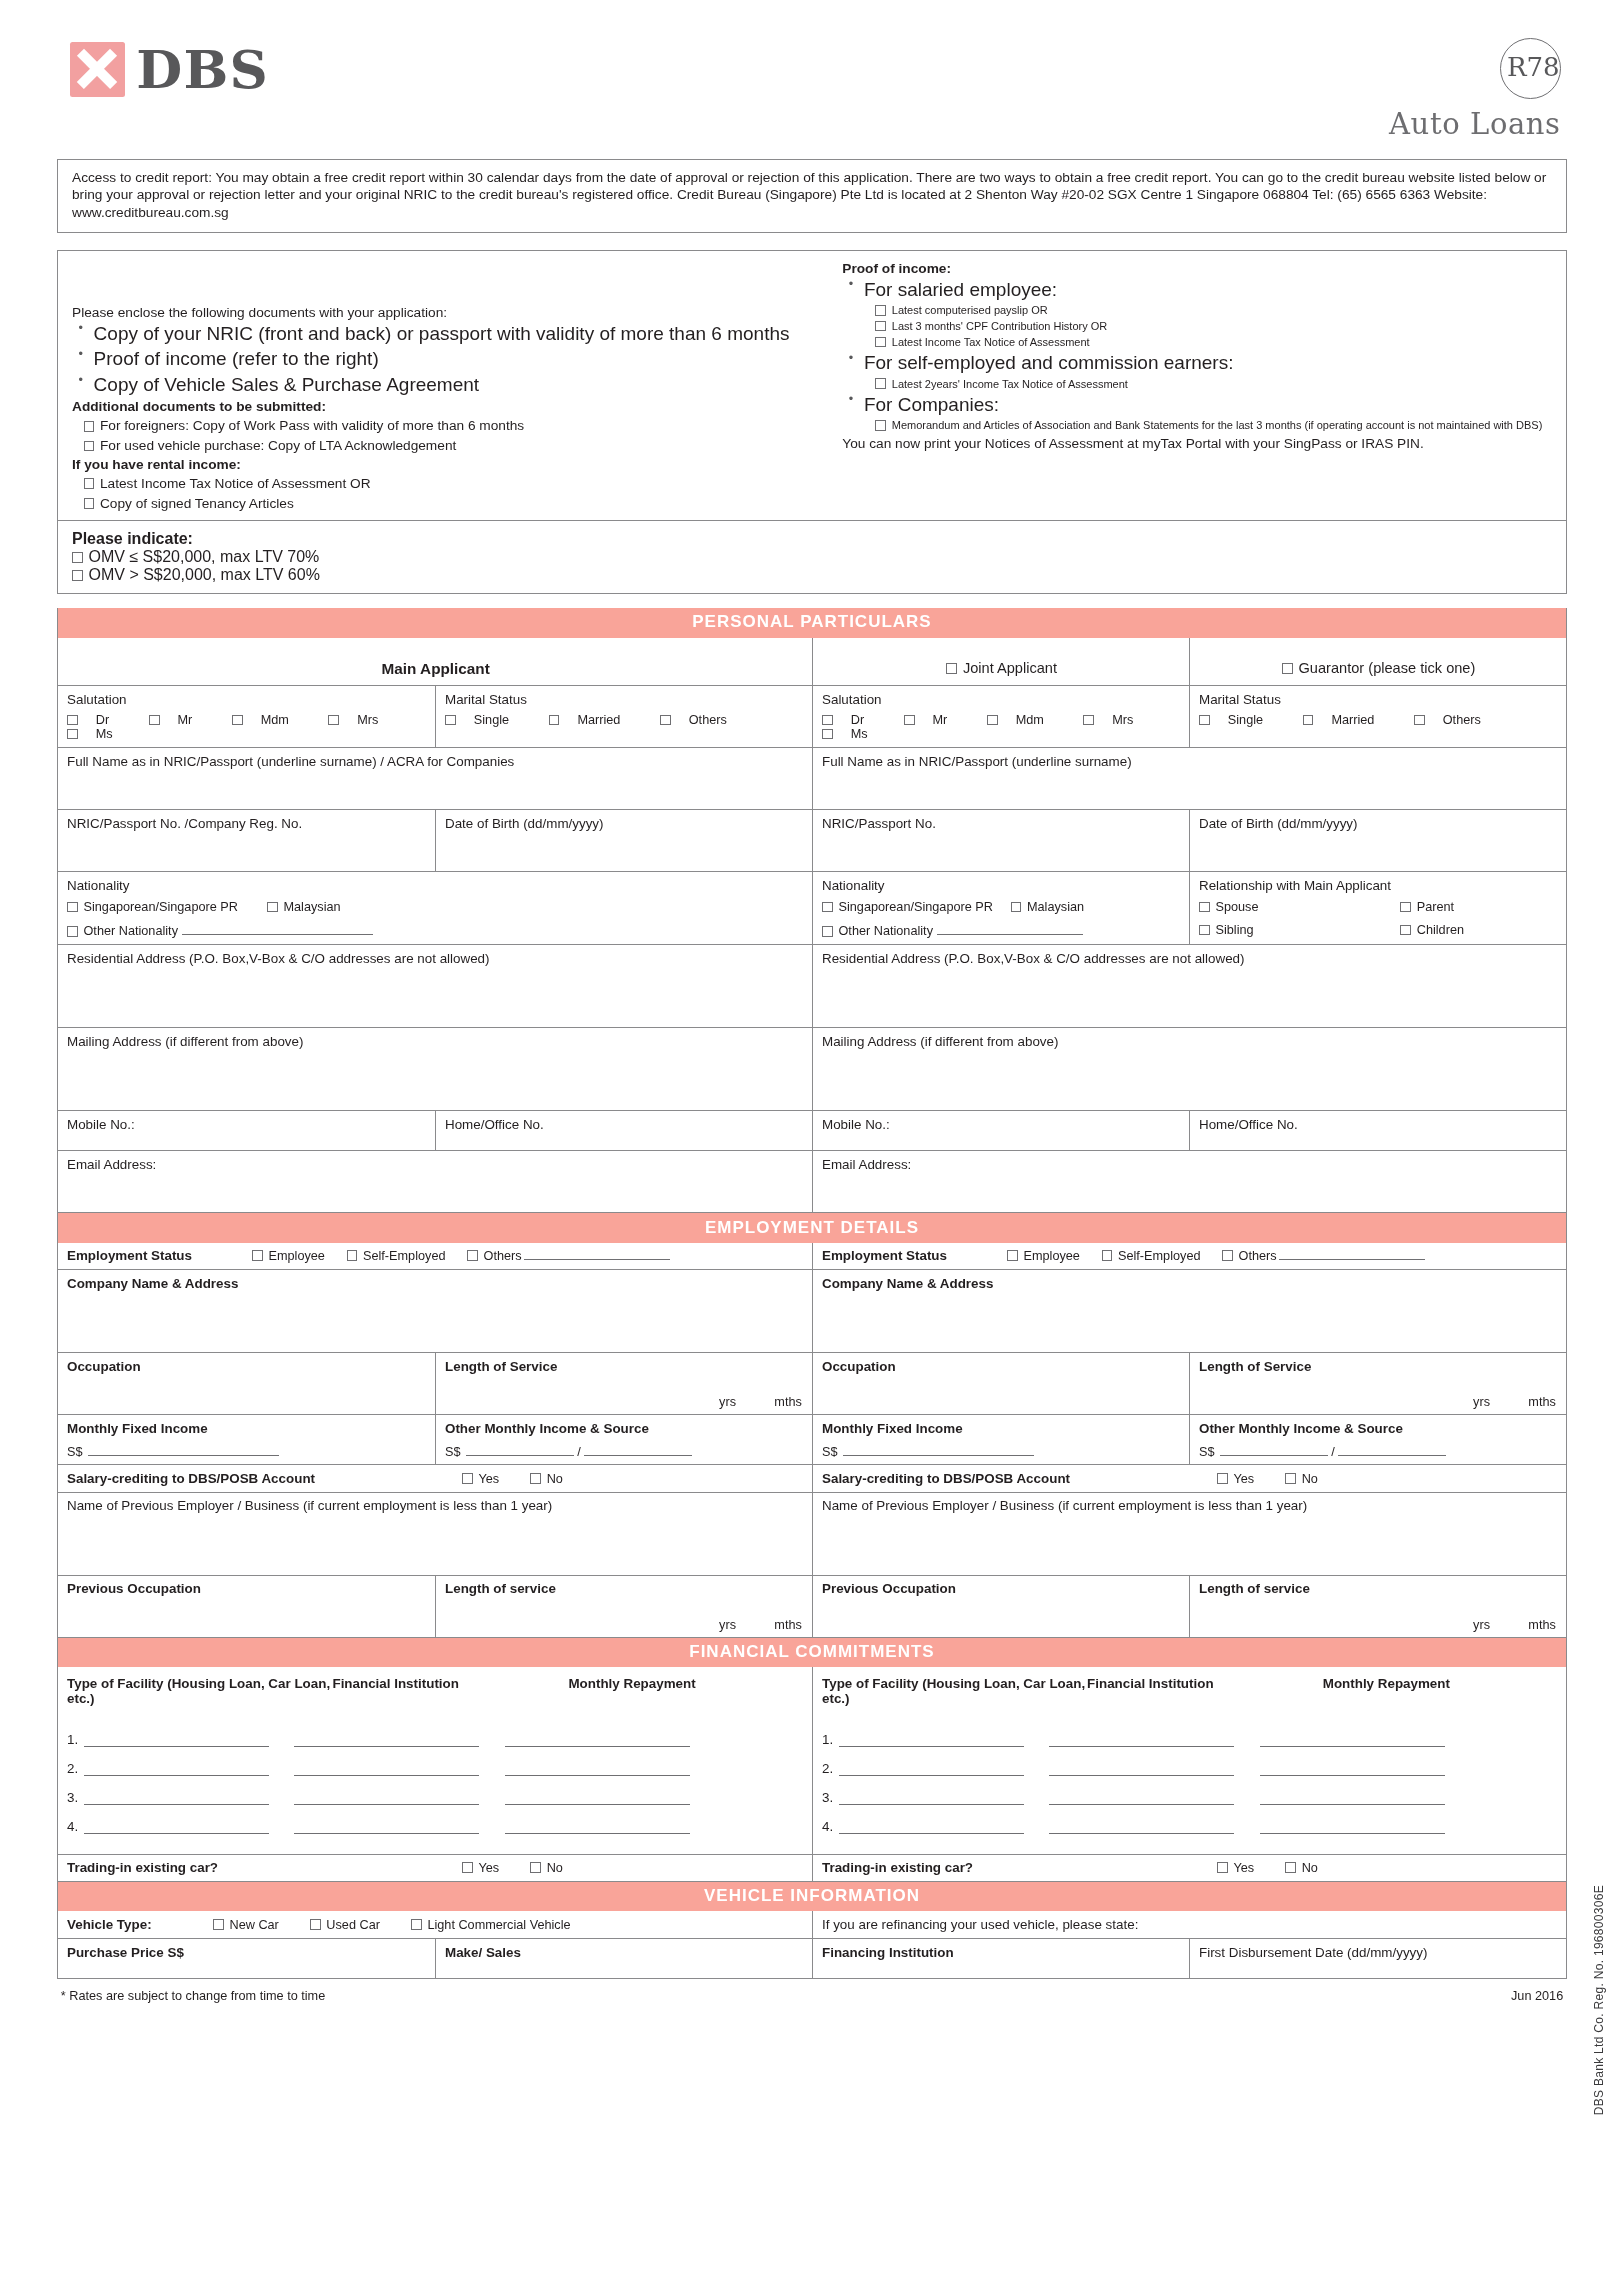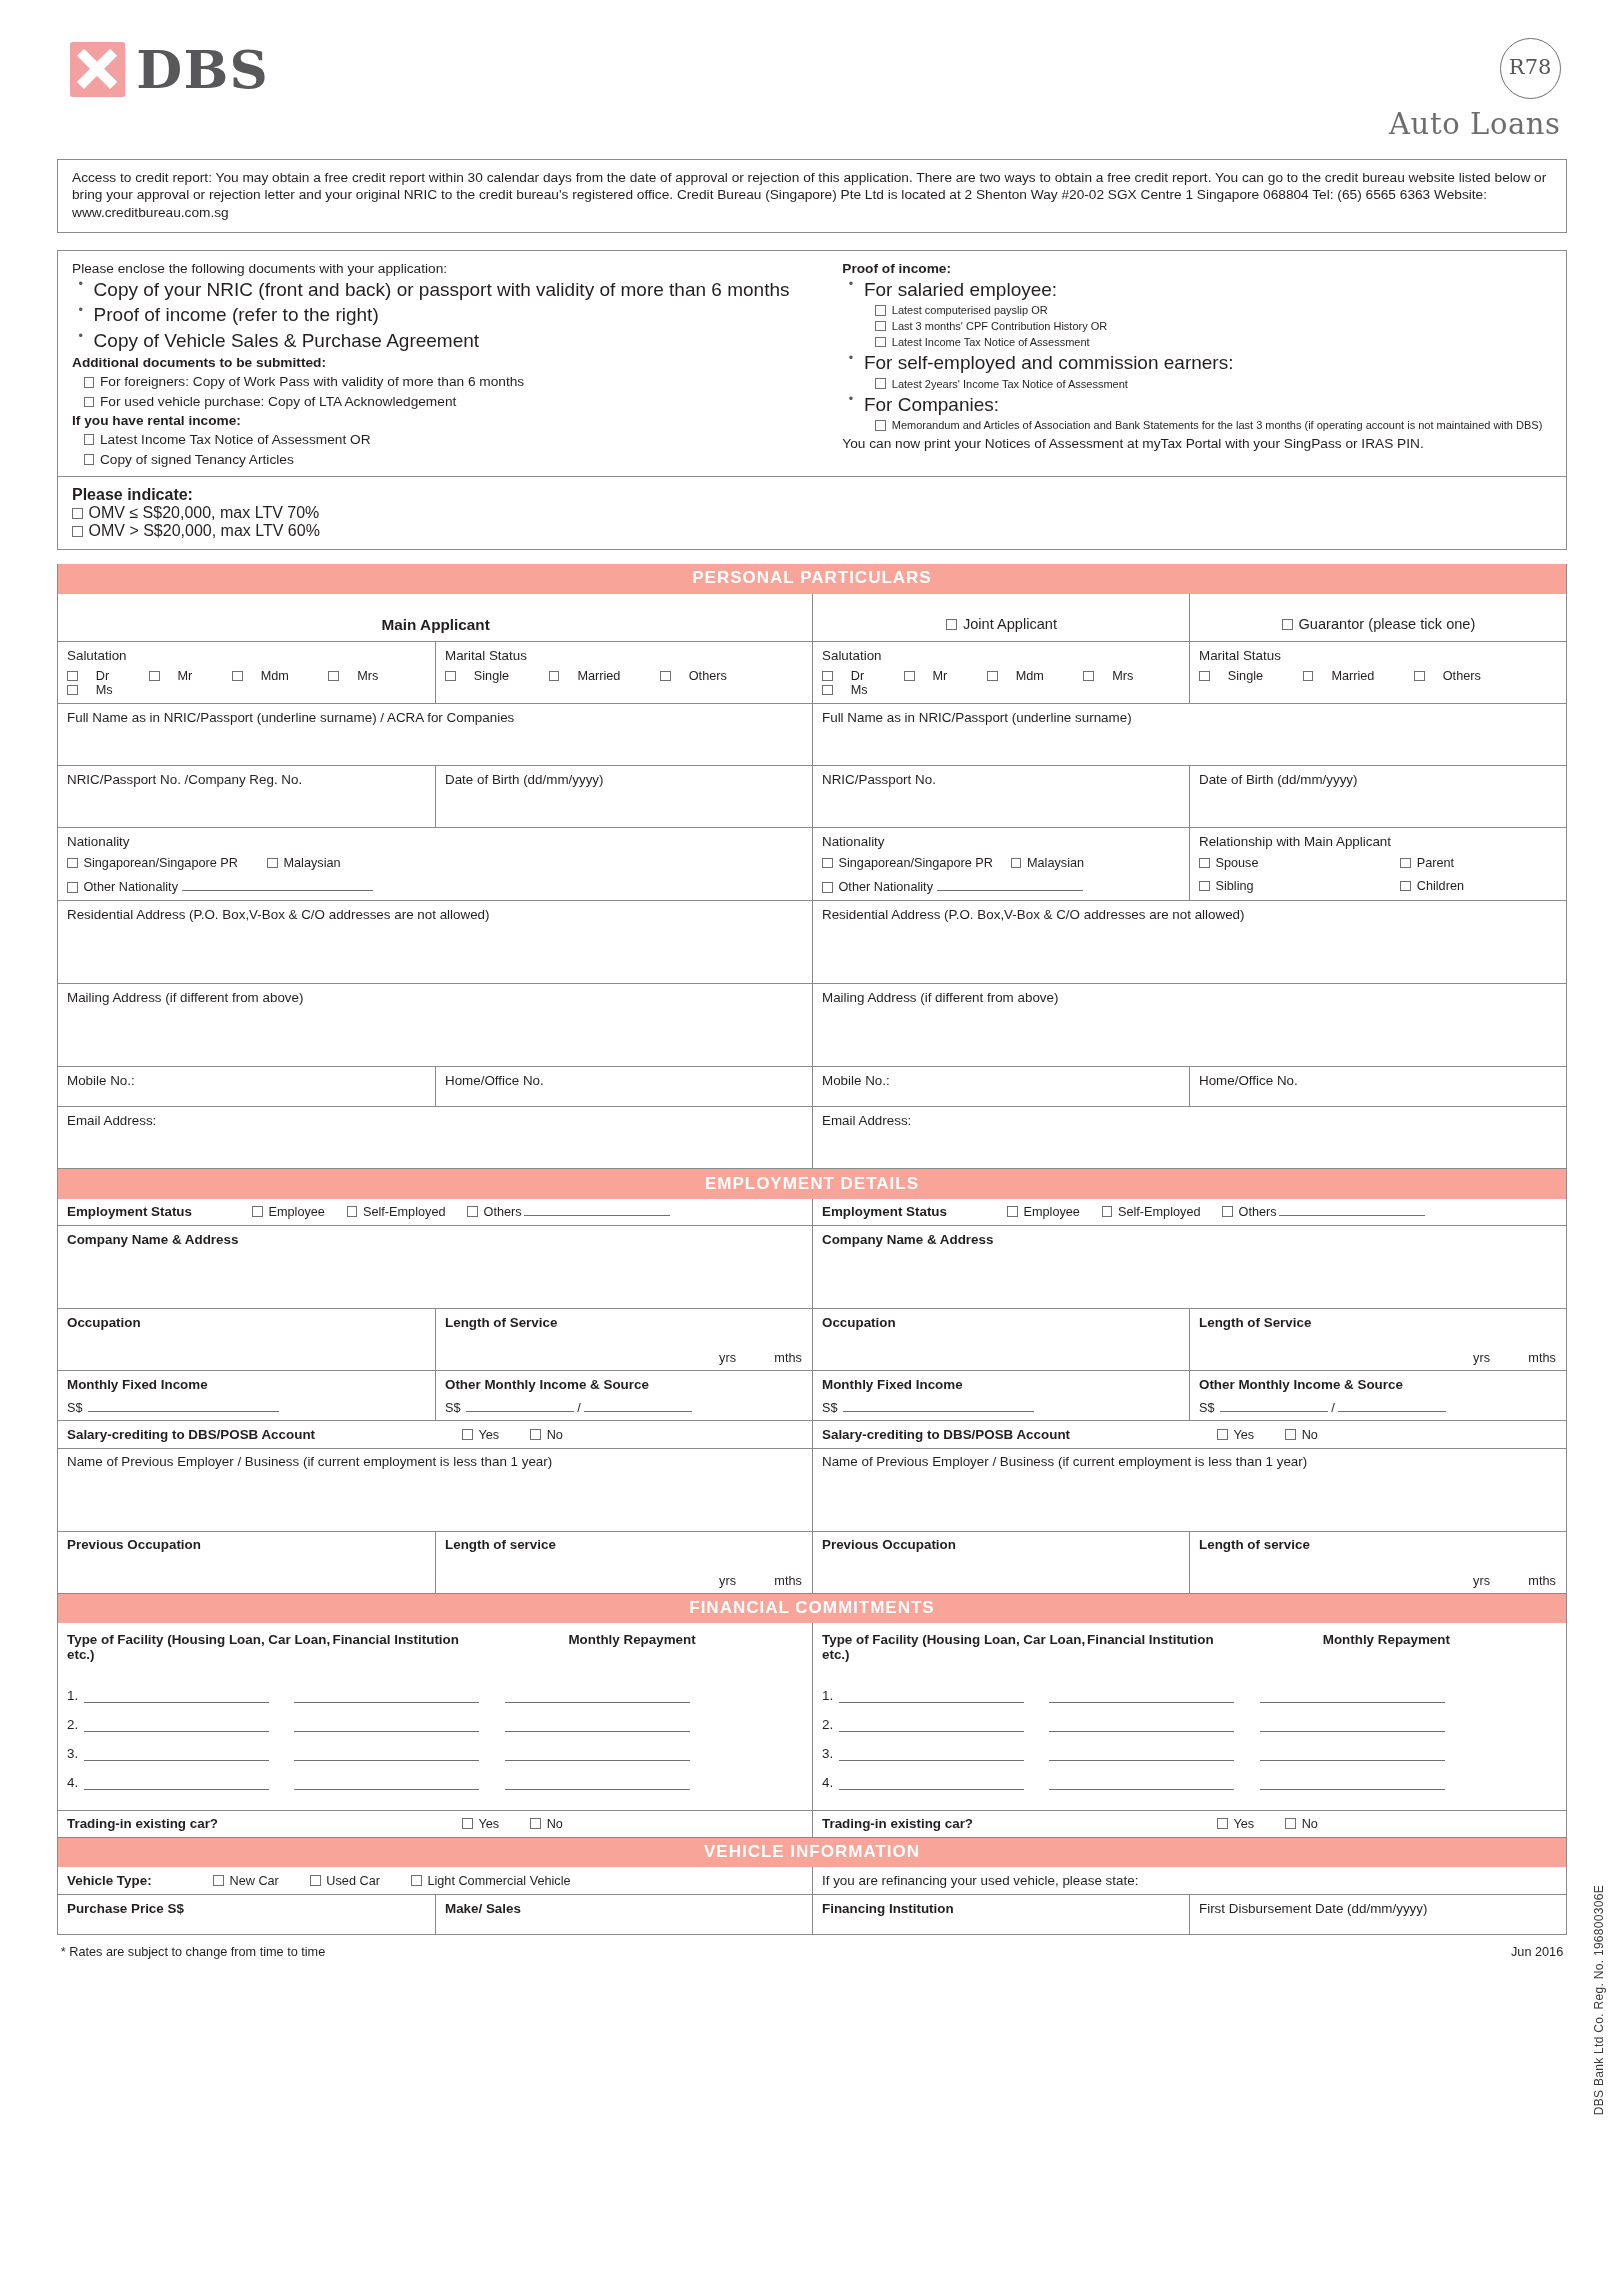--- a/index.html
+++ b/index.html
@@ -6,28 +6,28 @@
   body{font-family:"Liberation Sans",sans-serif;color:#231f20;}
   .page{width:1624px;min-height:2295px;position:relative;box-sizing:border-box;padding:38px 57px 25.5px 57px;background:#fff;}
   
   .hdr{display:flex;align-items:flex-start;justify-content:space-between;margin-bottom:18px;}
   .logo-wrap{display:flex;align-items:center;gap:11.5px;padding-left:12.7px;}
   .logo-mark{width:55px;height:55px;background:#f2a0a0;position:relative;border-radius:2.5px;}
   .logo-mark:before,.logo-mark:after{content:"";position:absolute;left:50%;top:50%;width:47px;height:10.2px;background:#fff;transform:translate(-50%,-50%) rotate(45deg);}
   .logo-mark:after{transform:translate(-50%,-50%) rotate(-45deg);}
   .logo-text{font-size:53px;font-weight:bold;letter-spacing:1.3px;color:#58585a;font-family:"DejaVu Serif",serif;}
   .hdr-right{text-align:right;padding-right:6.4px;}
-  .r78{display:inline-block;border:1.9px solid #6f6f72;border-radius:50%;width:59px;height:59px;line-height:57px;text-align:center;font-size:21px;color:#58585a;font-family:"DejaVu Serif",serif;}
+  .r78{display:inline-block;border:1.9px solid #6f6f72;border-radius:50%;width:59px;height:59px;line-height:57px;text-align:right;font-size:26px;color:#58585a;font-family:"DejaVu Serif",serif;}
   .auto-loans{font-size:29px;color:#6d6d70;margin-top:7.6px;letter-spacing:0.6px;font-family:"DejaVu Serif",serif;}
   
   .box{border:1px solid #8a8a8c;box-sizing:border-box;}
   .credit-box{padding:9px 12.7px 10.2px 14px;margin-bottom:16.6px;line-height:1.28;font-size:13px;}
   .docs-box{padding:9px 12.7px 6.4px 14px;margin-bottom:0;}
   .two-col{display:flex;}
-  .col-l{width:52%;padding-right:11.5px;box-sizing:border-box;}
+  .col-l{width:52%;padding-right:11.5px;box-sizing:border-box;margin-top:44px;}
   .col-r{width:48%;box-sizing:border-box;}
   .t{font-size:13.7px;line-height:1.3;}
   ul.bul{list-style:none;margin:0;padding:0;}
   ul.bul li{position:relative;padding-left:21.6px;margin-bottom:1.3px;font-size:19px;line-height:1.28;}
   ul.bul li:before{content:"•";position:absolute;left:6.4px;top:-1.3px;color:#58585a;font-size:12.7px;}
   .cbx{display:inline-block;width:10.8px;height:10.8px;border:1px solid #6f6f72;margin-right:5.7px;vertical-align:-1.3px;box-sizing:border-box;}
   .chk-line{font-size:13.7px;line-height:1.45;padding-left:11.5px;}
   .chk-line2{font-size:11px;line-height:1.45;padding-left:33px;}
   .indicate{border:1px solid #8a8a8c;border-top:none;padding:9px 14px;display:flex;font-size:16px;margin-bottom:14px;flex-direction:column;}
   .indicate .lbl{font-weight:bold;width:210px;}

